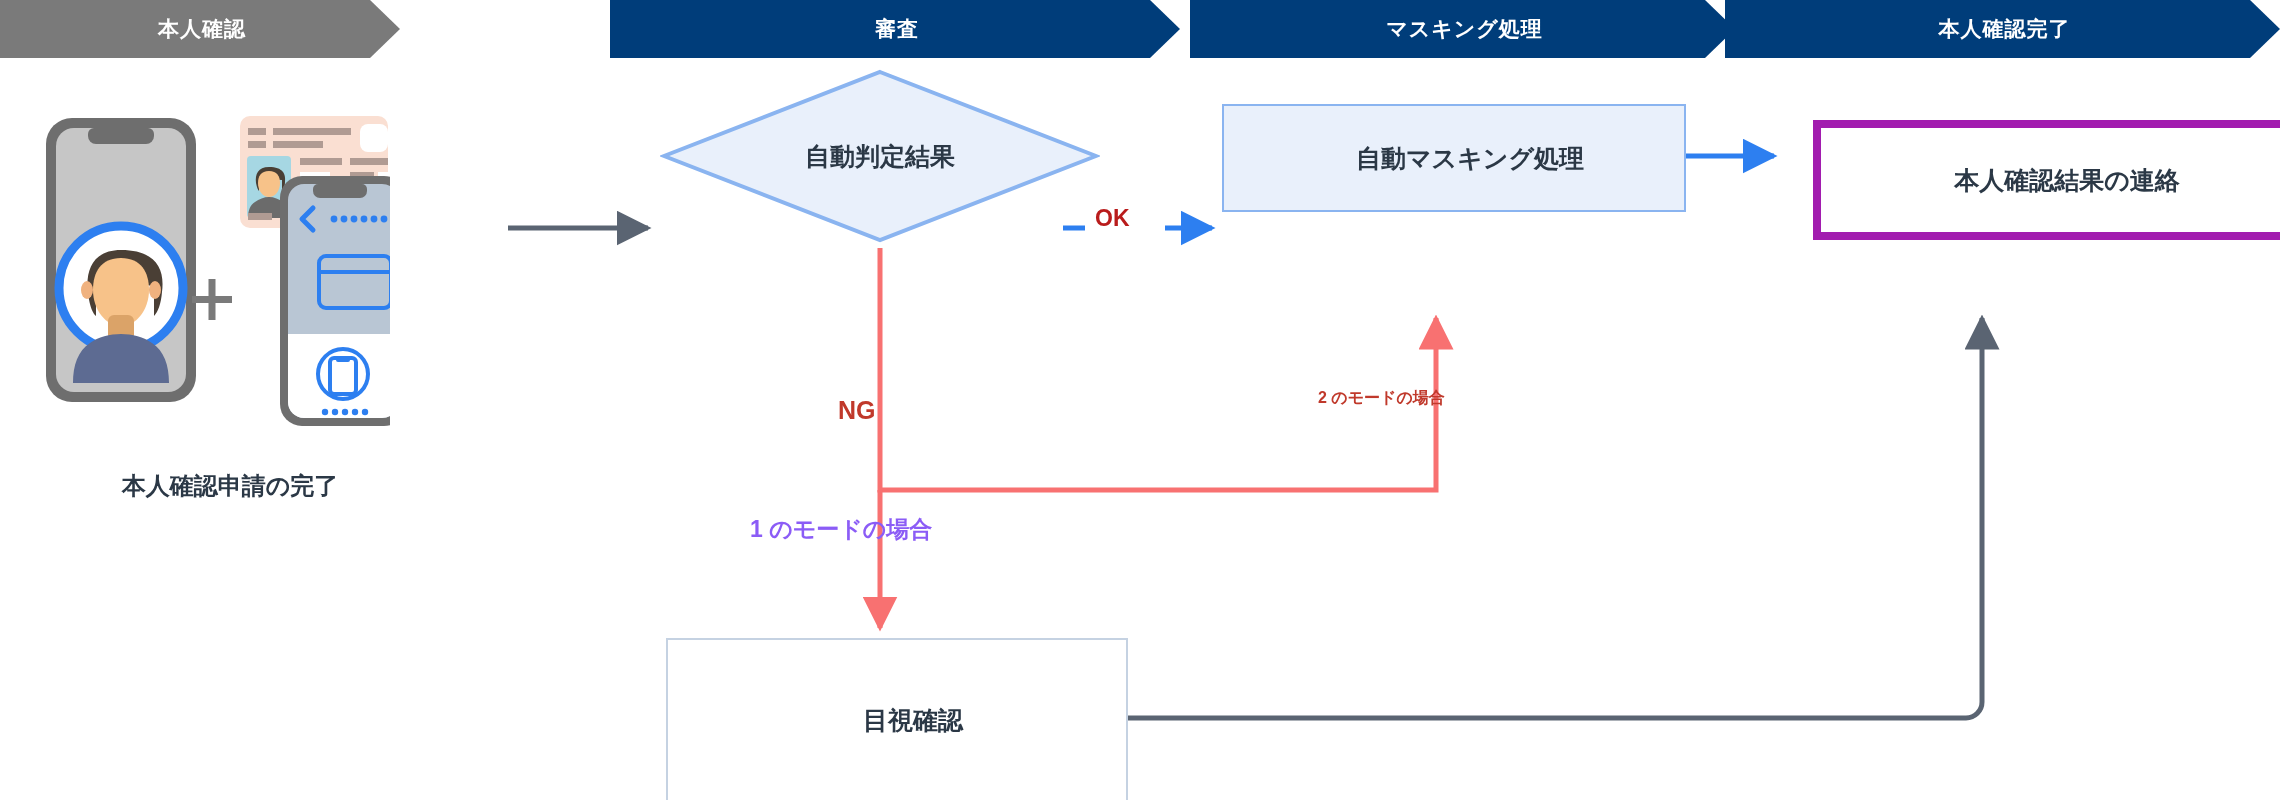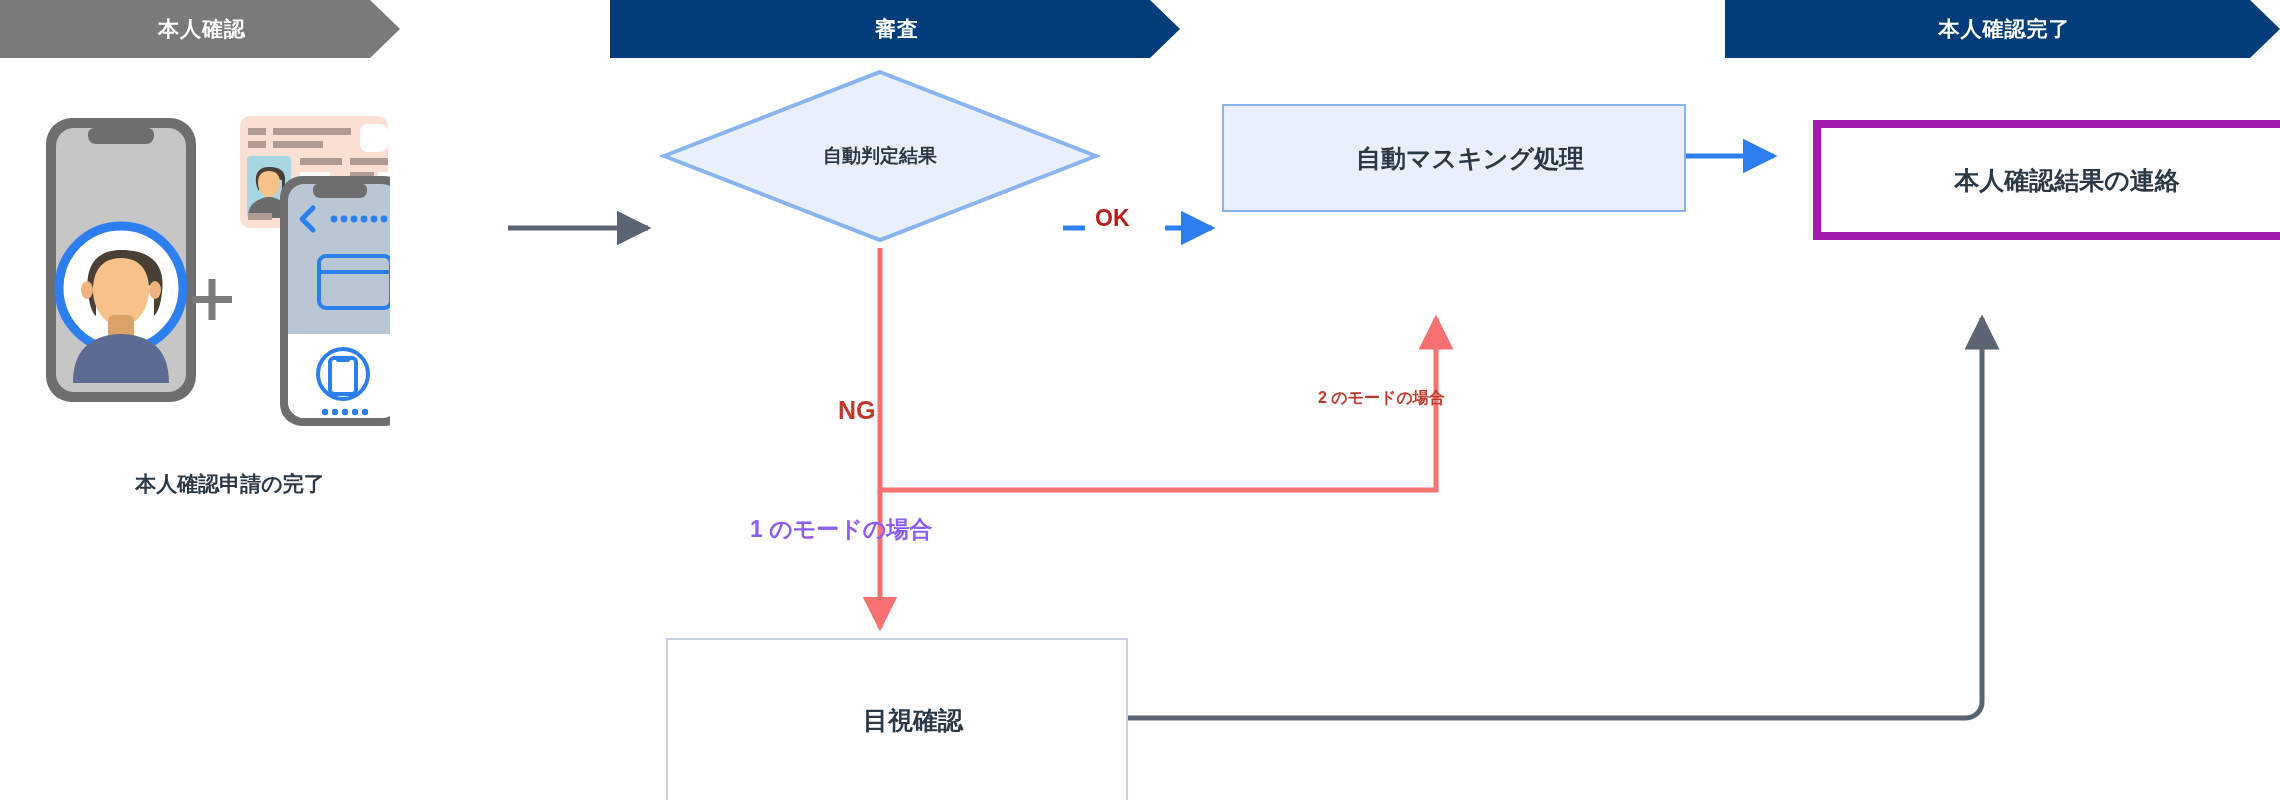--- a/index.html
+++ b/index.html
@@ -22,26 +22,26 @@
                background:#e9f0fb;border:2px solid #8ab4f0;}
   #result-box{left:1813px;top:104px;width:428px;height:104px;
               background:#ffffff;border:8px solid #a21caf;margin-top:16px;}
   #operator-box{left:666px;top:638px;width:426px;height:160px;
                 background:#ffffff;border:2px solid #c5d2e2;}
 
   
   #decision-diamond{position:absolute;left:660px;top:68px;width:440px;height:176px;}
   #decision-diamond .dshape{position:absolute;inset:0;}
   #decision-diamond .dlabel{position:absolute;inset:0;display:flex;
-        align-items:center;justify-content:center;font-size:19px;font-weight:bold;
+        align-items:center;justify-content:center;font-size:25px;font-weight:bold;
         color:#2b3846;}
 
   
   #apply-caption{position:absolute;left:60px;top:470px;width:340px;text-align:center;
-                 font-size:21px;font-weight:bold;color:#2b3846;}
+                 font-size:24px;font-weight:bold;color:#2b3846;}
 
   
   .edge-label{position:absolute;font-weight:bold;}
   #ok-label{left:1095px;top:205px;font-size:23px;color:#b91c1c;}
   #ng-label{left:838px;top:396px;font-size:25px;color:#c0392b;}
   #mode2-label{left:1318px;top:388px;font-size:16px;color:#c0392b;}
   #mode1-label{left:750px;top:514px;font-size:23px;color:#8b5cf6;}
 
   svg{position:absolute;left:0;top:0;}
   #edges{width:2280px;height:800px;pointer-events:none;}
@@ -51,20 +51,24 @@
 <body>
 
 <div id="chevron-band">
   <div class="chev" style="left:0px;width:400px;background:#7a7a7a;
               clip-path:polygon(0 0, 370px 0, 400px 29px, 370px 58px, 0 58px);">
     <span>本人確認</span>
   </div>
   <div class="chev" style="left:610px;width:570px;background:#003d7a;
               clip-path:polygon(0 0, 540px 0, 570px 29px, 540px 58px, 0 58px);">
     <span>審査</span>
+  </div>
+  <div class="chev" style="left:1190px;width:545px;background:#003d7a;
+              clip-path:polygon(0 0, 515px 0, 545px 29px, 515px 58px, 0 58px);">
+    <span>マスキング処理</span>
   </div>
   <div class="chev" style="left:1725px;width:555px;background:#003d7a;
               clip-path:polygon(0 0, 525px 0, 555px 29px, 525px 58px, 0 58px);">
     <span>本人確認完了</span>
   </div>
 </div>
 
 <svg id="illustration" viewBox="0 0 360 320">
 
   <g>

